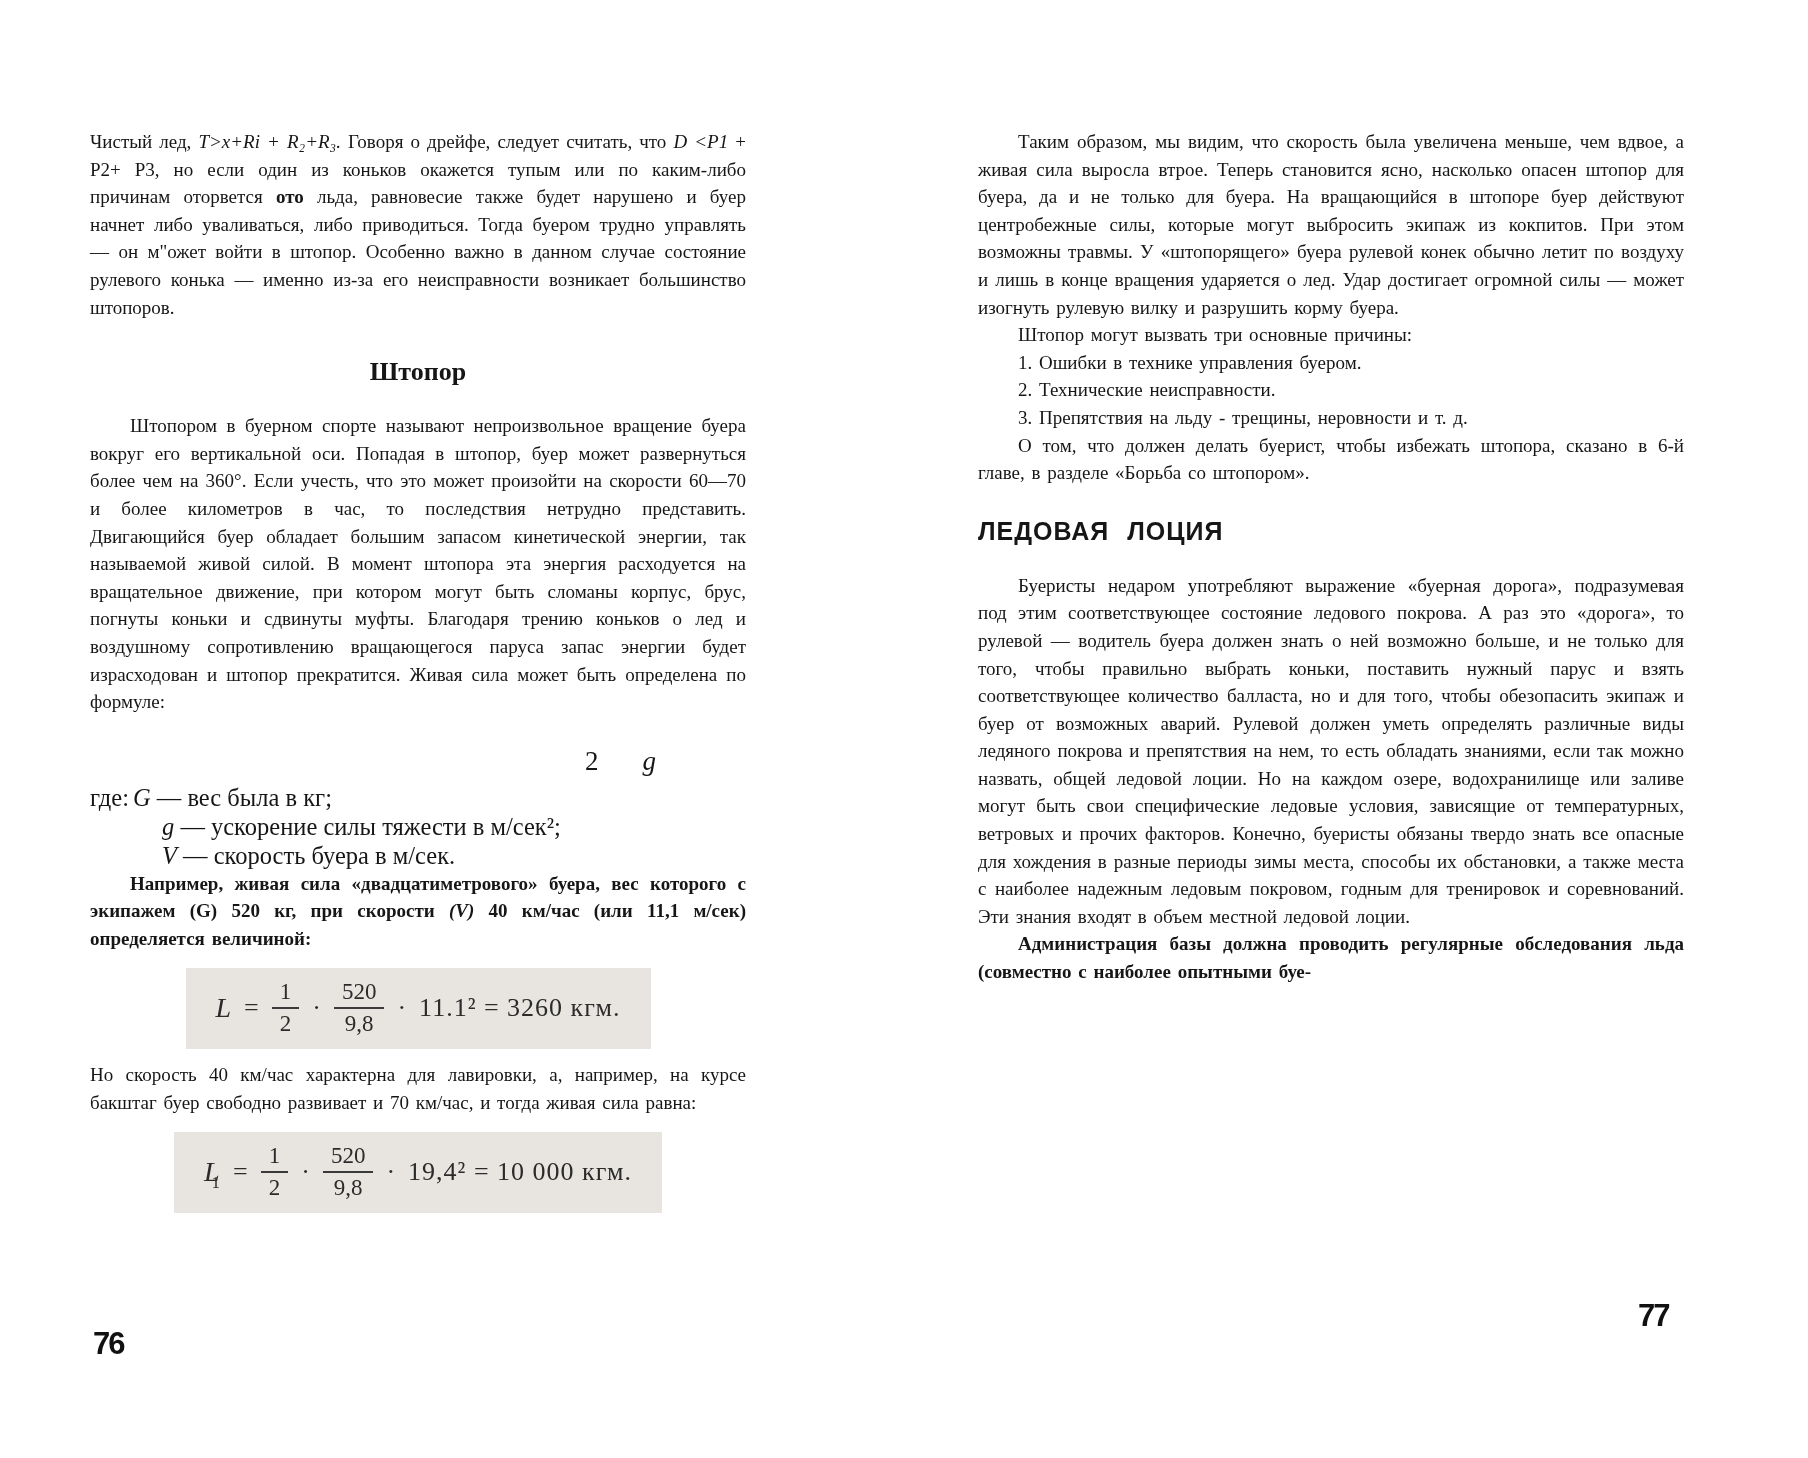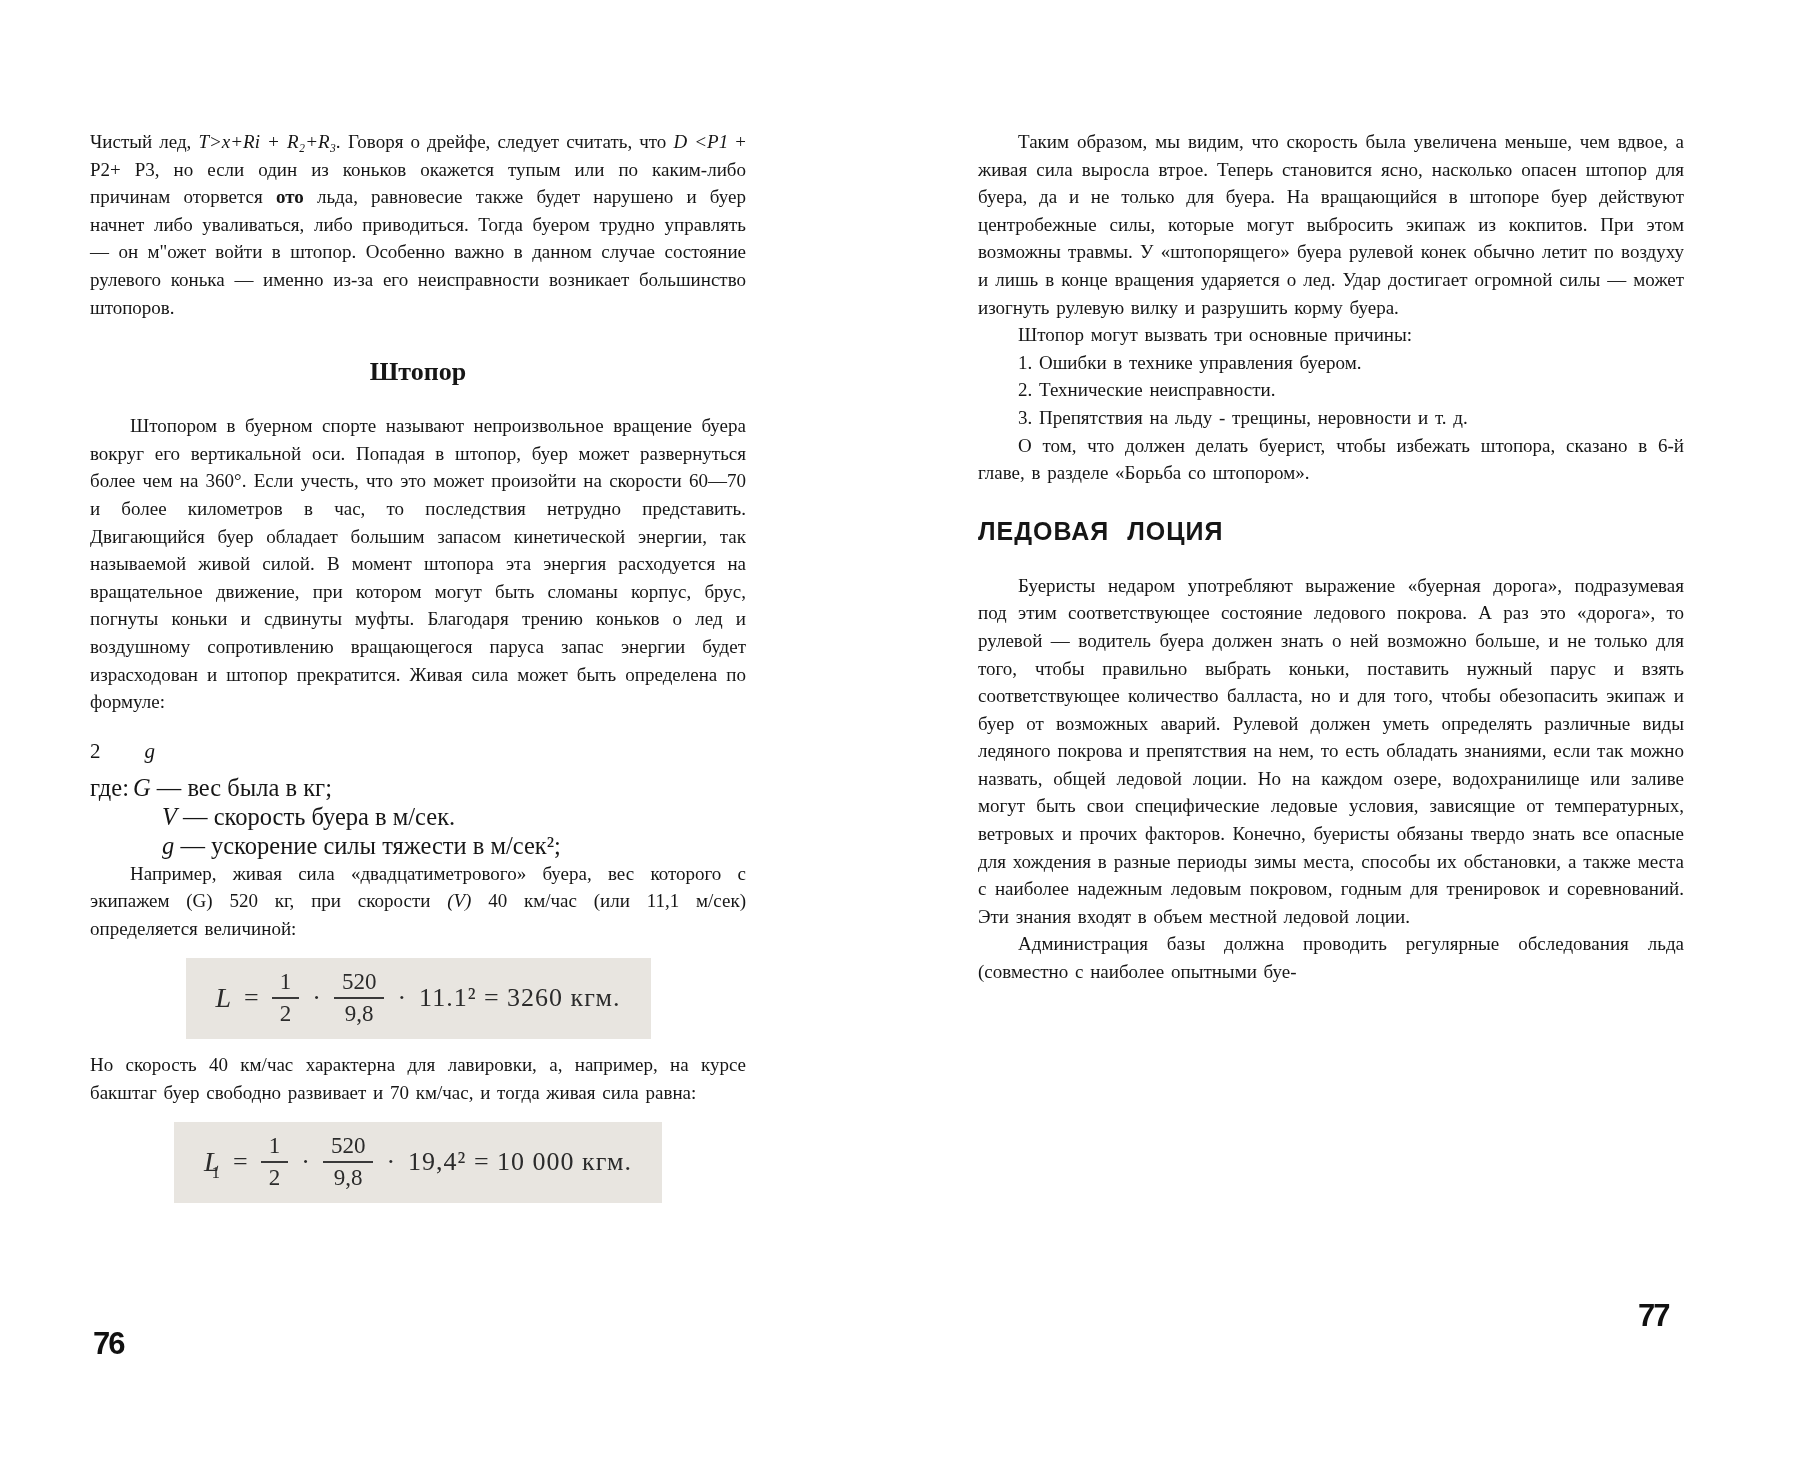--- a/index.html
+++ b/index.html
@@ -26,22 +26,22 @@
   p.noindent{text-indent:0;}
   .it{font-style:italic;}
   .b{font-weight:bold;}
 
   .sec-h{
     text-align:center;font-weight:700;font-size:26px;
     margin:36px 0 25px 0;
   }
 
   .frag{
-    text-align:left;font-size:21px;line-height:27px;
-    margin:22px 90px 8px 0;
+    text-align:right;font-size:27px;line-height:27px;
+    margin:32px 90px 8px 0;
   }
   .frag .g{margin-left:44px;font-style:italic;}
 
   .where{font-size:24.5px;line-height:29px;}
   .where .w-line{display:block;}
   .where .w-label{margin-right:4px;}
   .where .w-cont{padding-left:72px;}
   .where .w-var{font-style:italic;}
 
   .formula{
@@ -78,39 +78,39 @@
 
   .pnum{
     position:absolute;
     font-family:"Liberation Sans","DejaVu Sans",sans-serif;
     font-weight:700;font-size:31px;letter-spacing:-2px;
     color:#111;
   }
   #pn-left{left:93px;top:1326px;}
   #pn-right{left:1638px;top:1298px;}
 
-  .sp-top14{margin-top:14px;}
+  .sp-top14{margin-top:14px;font-weight:bold;}
 </style>
 </head>
 <body>
 
 <div class="col" id="col-left">
 
   <p class="body noindent"><span>Чистый лед,  </span><span class="it">T&gt;x+Ri + R₂+R₃.</span><span>  Говоря о дрейфе,  следует считать, что </span><span class="it">D &lt;P1</span><span> + Р2+ Р3, но если один из коньков окажется тупым или по каким-либо причинам оторвется </span><span class="b">ото</span><span> льда, равновесие также будет нарушено и буер начнет либо уваливаться, либо приводиться. Тогда буером трудно управлять — он м"ожет войти в штопор. Особенно важно в данном случае состояние рулевого конька — именно из-за его неисправности возникает  большинство штопоров.</span></p>
 
   <div class="sec-h">Штопор</div>
 
   <p class="body">Штопором в буерном спорте называют непроизвольное вращение буера вокруг его вертикальной оси. Попадая в штопор, буер может развернуться более чем на 360°. Если учесть, что это может произойти на скорости 60—70 и более километров в час, то последствия нетрудно представить. Двигающийся буер обладает большим запасом кинетической энергии, так называемой живой силой. В момент штопора эта энергия расходуется на вращательное движение, при котором могут быть сломаны корпус, брус, погнуты коньки и сдвинуты муфты.  Благодаря трению коньков о лед и воздушному сопротивлению вращающегося паруса запас энергии будет израсходован и штопор прекратится. Живая сила может быть определена по формуле:</p>
 
   <div class="frag"><span>2</span><span class="g">g</span></div>
 
   <div class="where">
     <span class="w-line"><span class="w-label">где:</span><span class="w-var">G</span><span> — вес  была  в  кг;</span></span>
+    <span class="w-line w-cont"><span class="w-var">g</span><span> — ускорение  силы  тяжести  в  м/сек²;</span></span>
     <span class="w-line w-cont"><span class="w-var">V</span><span> — скорость  буера  в  м/сек.</span></span>
-    <span class="w-line w-cont"><span class="w-var">g</span><span> — ускорение  силы  тяжести  в  м/сек²;</span></span>
   </div>
 
   <p class="body sp-top14"><span>Например, живая сила «двадцатиметрового»  буера, вес которого с экипажем (G) 520 кг, при скорости </span><span class="it">(V)</span><span> 40 км/час (или 11,1 м/сек) определяется величиной:</span></p>
 
   <div class="formula">
     <span><span class="f-sym">L</span></span>
     <span class="f-eq">=</span>
     <span class="frac">
         <span class="num">1</span>
         <span class="den">2</span>

